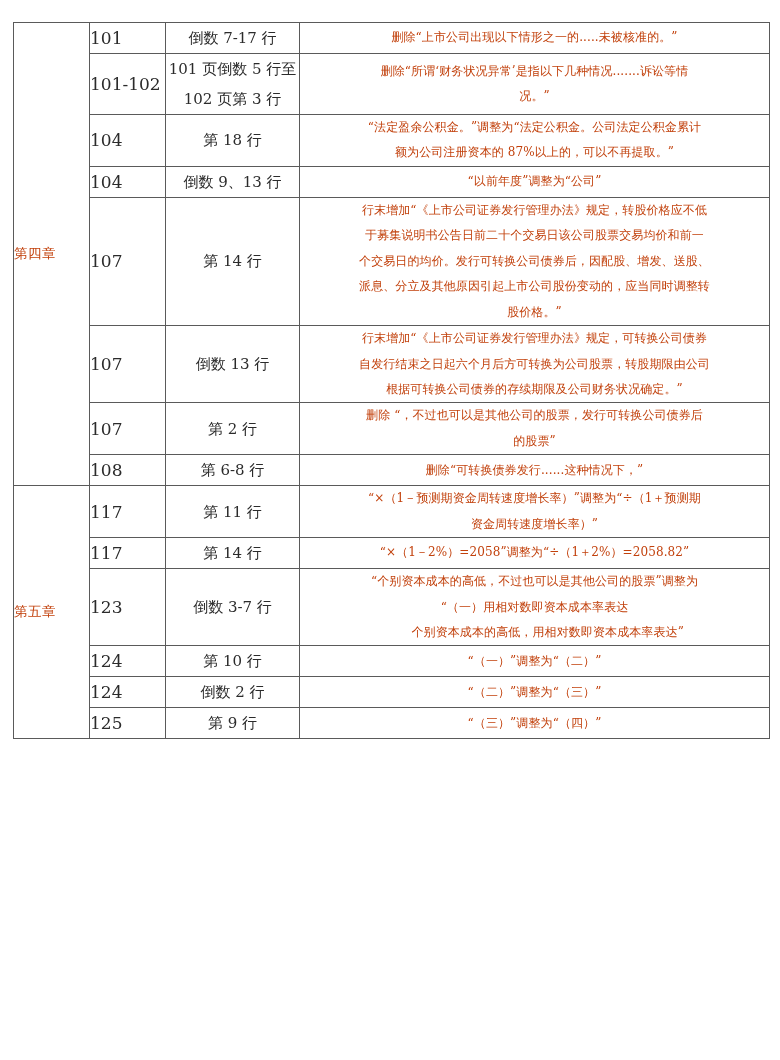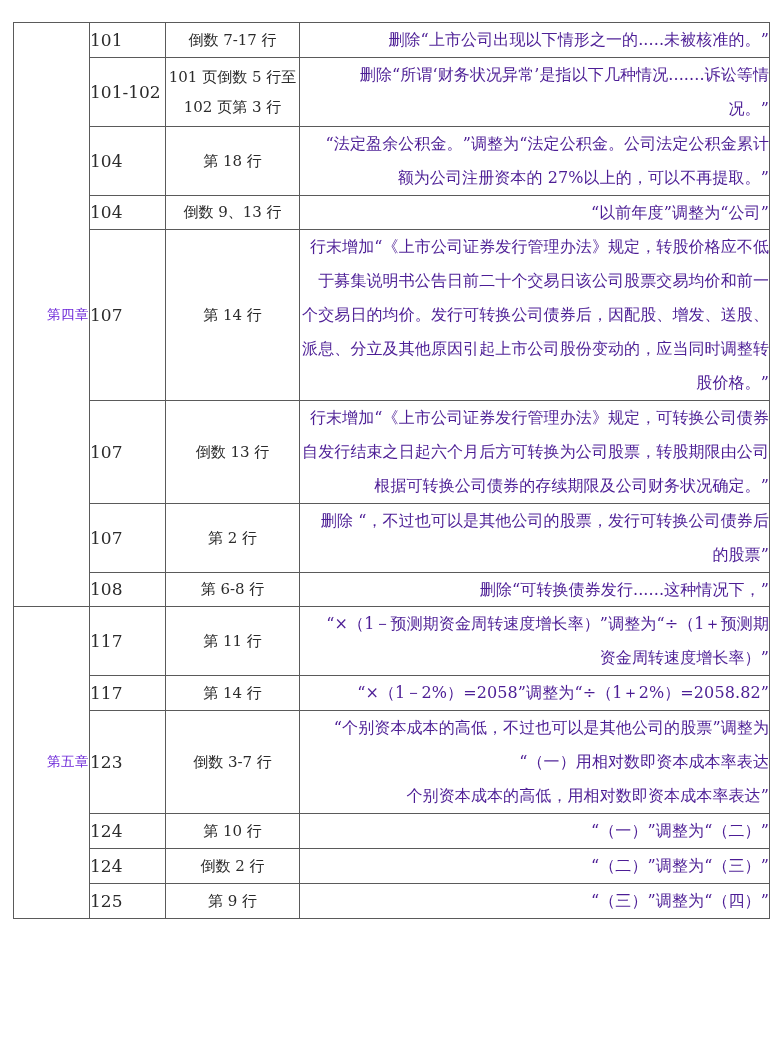--- a/index.html
+++ b/index.html
@@ -35,41 +35,41 @@
     vertical-align: middle;
     padding: 0;
     background: #fff;
   }
   col.c-chapter { width: 76px; }
   col.c-page    { width: 76px; }
   col.c-line    { width: 134px; }
   col.c-content { width: 470px; }
 
   .chapter-cell {
-    text-align: right;
+    text-align: left;
     font-size: 13.5px;
     letter-spacing: 0.5px;
-    color: #6d28d9;
+    color: #c2410c;
   }
   .page-cell {
     font-size: 17px;
     color: #2b2b2b;
     font-family: "DejaVu Serif", "Liberation Serif", serif;
   }
   .line-cell {
     text-align: center;
     font-size: 15px;
     color: #2b2b2b;
     line-height: 2.0;
     padding: 3px 4px;
   }
   .content-cell {
-    text-align: right;
-    font-size: 16px;
-    color: #4c1d95;
+    text-align: center;
+    font-size: 12px;
+    color: #c2410c;
     line-height: 2.12;
     padding: 4px 8px 4px 10px;
     letter-spacing: 0.1px;
   }
   .content-cell .ln {
     display: block;
     white-space: nowrap;
   }
   .content-cell .ln.indent {
     text-indent: 2.2em;
@@ -119,21 +119,21 @@
         </td>
       </tr>
 
       <tr>
         <td class="page-cell">104</td>
         <td class="line-cell">
           <span class="ln">第 18 行</span>
         </td>
         <td class="content-cell">
           <span class="ln">“法定盈余公积金。”调整为“法定公积金。公司法定公积金累计</span>
-          <span class="ln">额为公司注册资本的 27%以上的，可以不再提取。”</span>
+          <span class="ln">额为公司注册资本的 87%以上的，可以不再提取。”</span>
         </td>
       </tr>
 
       <tr>
         <td class="page-cell">104</td>
         <td class="line-cell">
           <span class="ln">倒数 9、13 行</span>
         </td>
         <td class="content-cell">
           <span class="ln">“以前年度”调整为“公司”</span>

